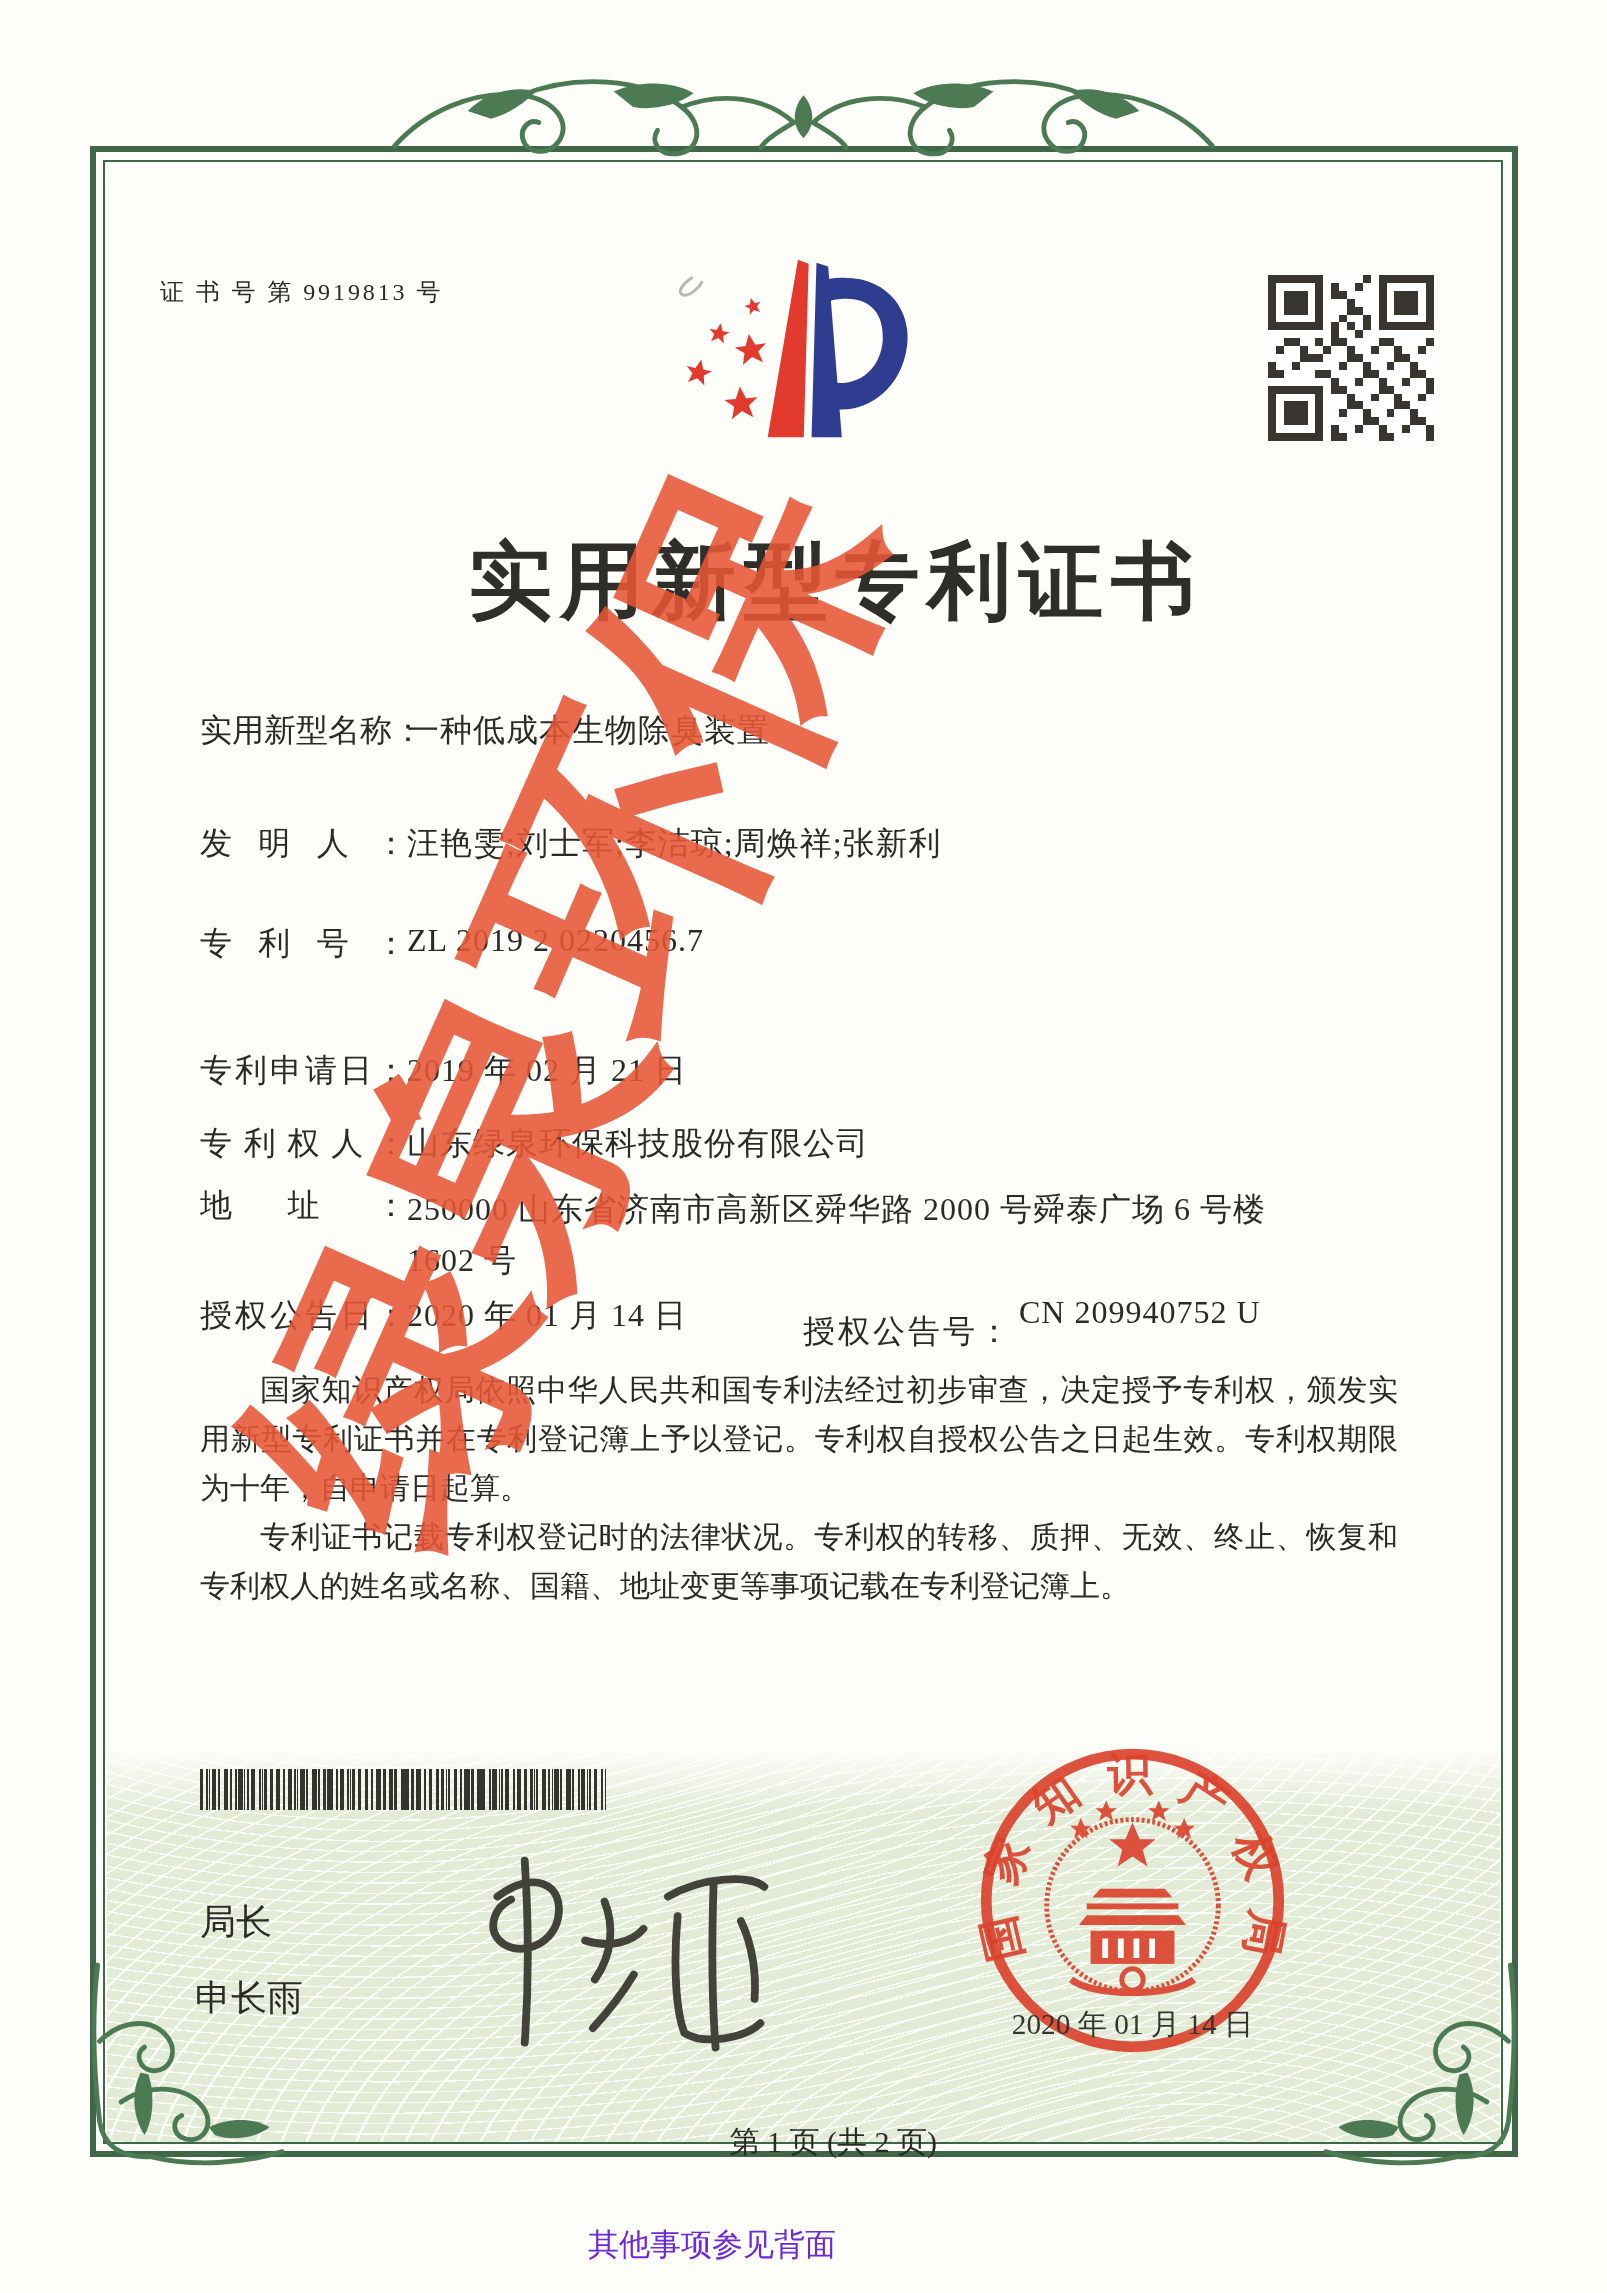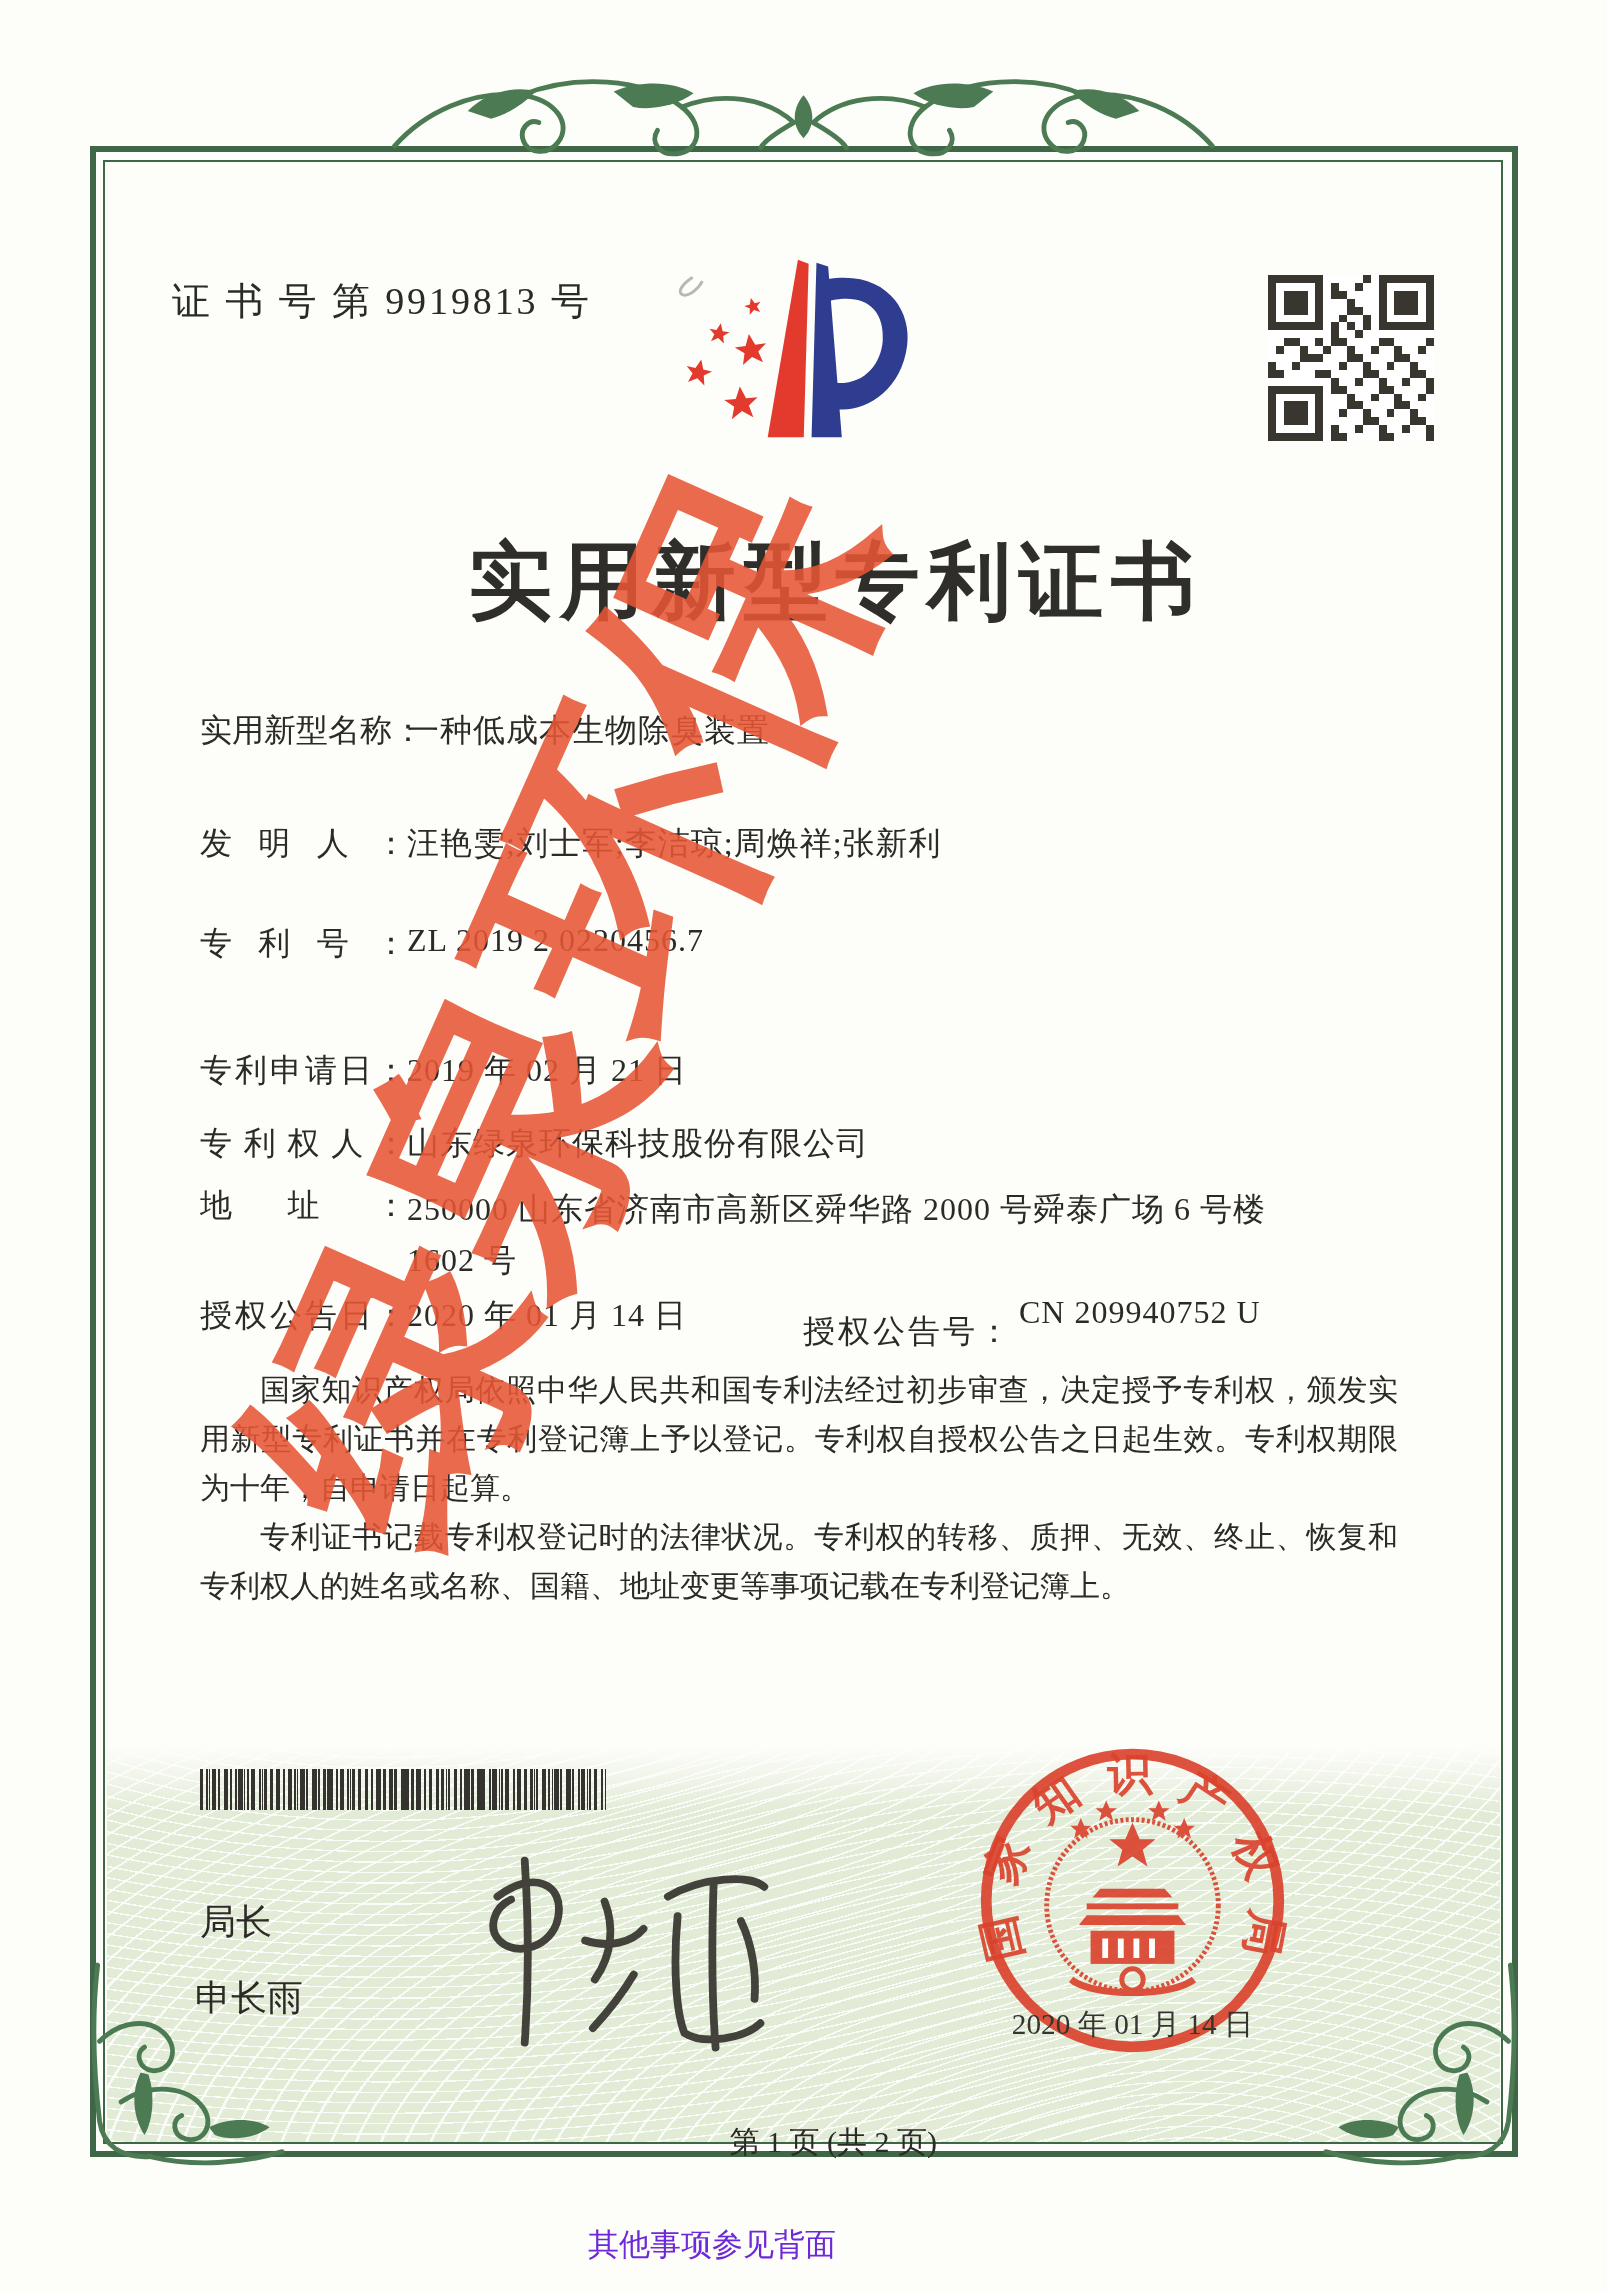--- a/index.html
+++ b/index.html
@@ -12,21 +12,21 @@
       repeating-radial-gradient(878px 410px at 20% -176px, rgba(255,255,255,0) 0 19.5px, rgba(255,255,255,.85) 19.5px 22.4px),
       repeating-radial-gradient(975px 449px at 78% 118%, rgba(255,255,255,0) 0 21.5px, rgba(255,255,255,.8) 21.5px 24.4px);}
   .wave-band::before{content:"";position:absolute;left:0;top:0;right:0;height:68px;
       background:linear-gradient(#fdfdfa,rgba(253,253,250,0));}
   
   .frame-outer{position:absolute;left:90px;top:146px;width:1428px;height:2011px;
       border:6.8px solid #3f6647;box-sizing:border-box;z-index:2;}
   .frame-inner{position:absolute;left:103px;top:160px;width:1400px;height:1984px;
       border:2px solid #3f6647;box-sizing:border-box;z-index:2;}
   svg.orn{position:absolute;z-index:3;}
-  .cert-no{position:absolute;left:172px;top:276px;font-size:38px;letter-spacing:2.9px;z-index:4;}
+  .cert-no{position:absolute;left:160px;top:276px;font-size:24px;letter-spacing:2.9px;z-index:4;}
   .logo{position:absolute;left:673px;top:250px;width:244px;height:195px;z-index:4;}
   .qr{position:absolute;left:1268px;top:275px;width:166px;height:166px;z-index:4;}
   .title{position:absolute;left:0;top:525px;width:1607px;text-align:center;font-size:84px;
       font-weight:700;letter-spacing:7.8px;color:#2f2e2a;z-index:4;padding-left:32px;}
   .frow{position:absolute;left:200px;width:1209px;font-size:32px;white-space:nowrap;z-index:4;}
   .flabel{display:inline-block;width:207px;text-align:justify;text-align-last:justify;vertical-align:top;}
   .fvalue{letter-spacing:1px;}
   .addrv{display:inline-block;width:995px;line-height:51px;vertical-align:top;white-space:normal;}
   .paras{position:absolute;left:200px;top:1365px;width:1198px;font-size:30px;line-height:49px;
       text-align:justify;z-index:4;}

